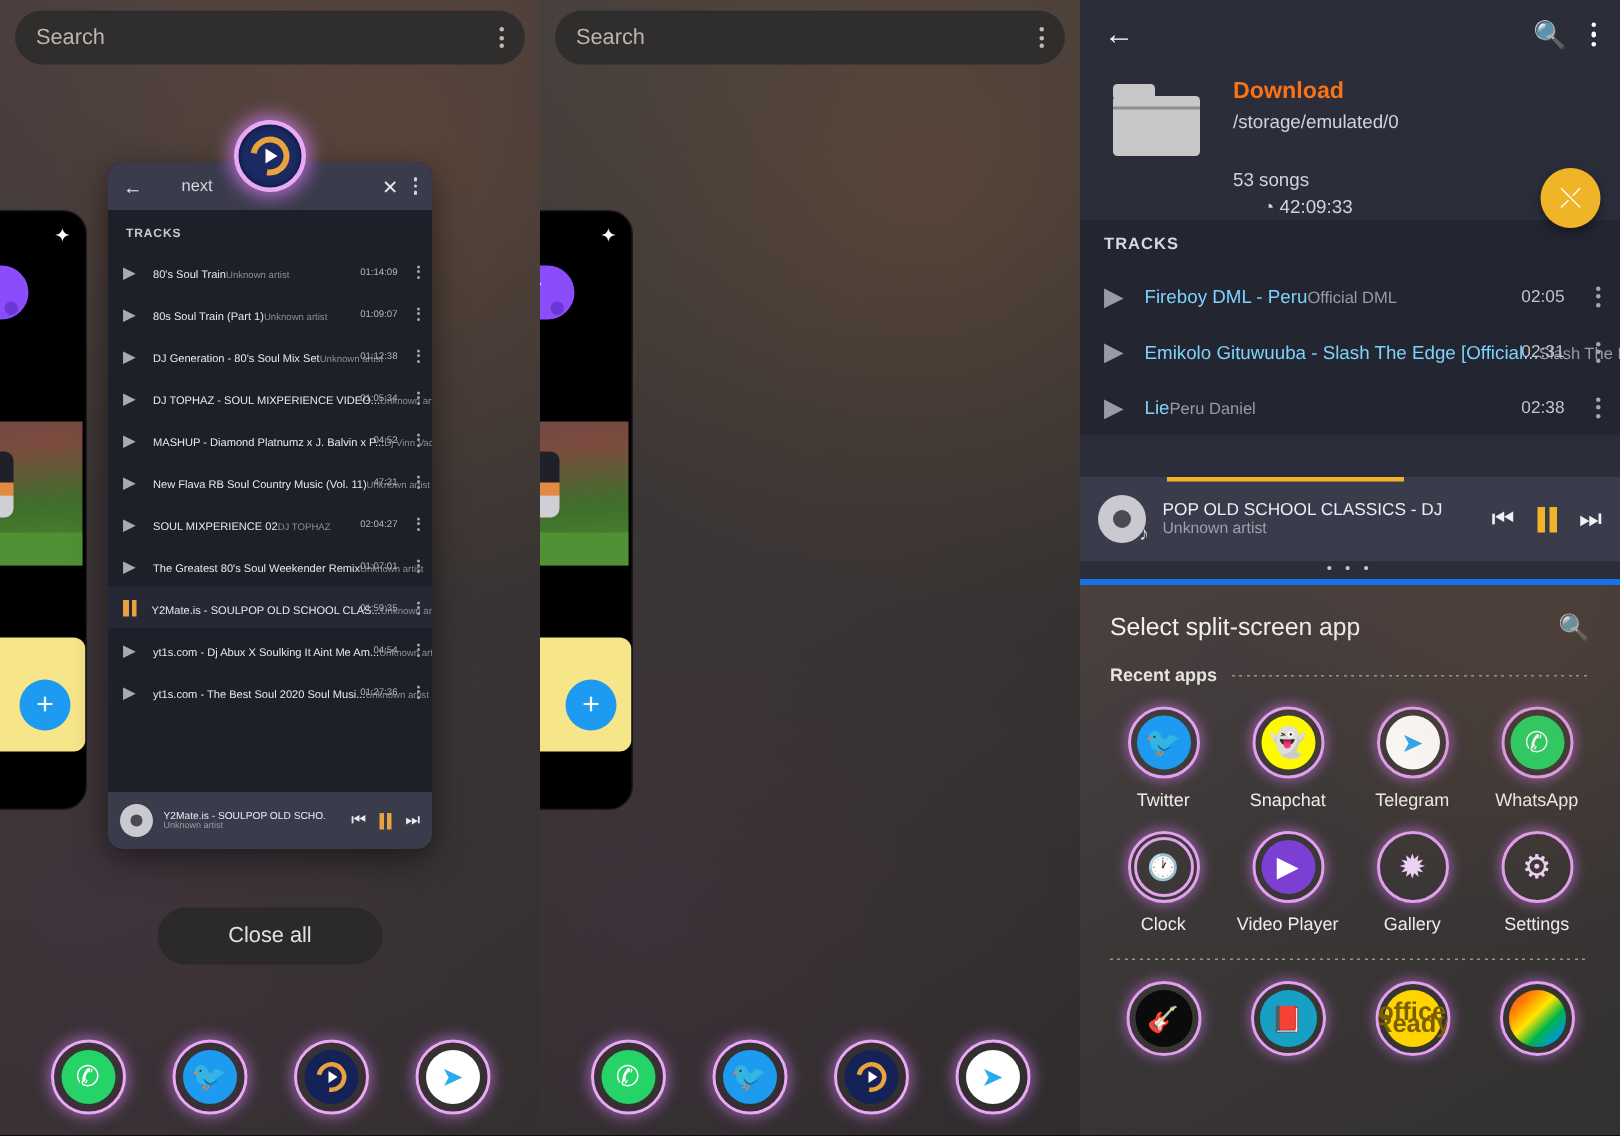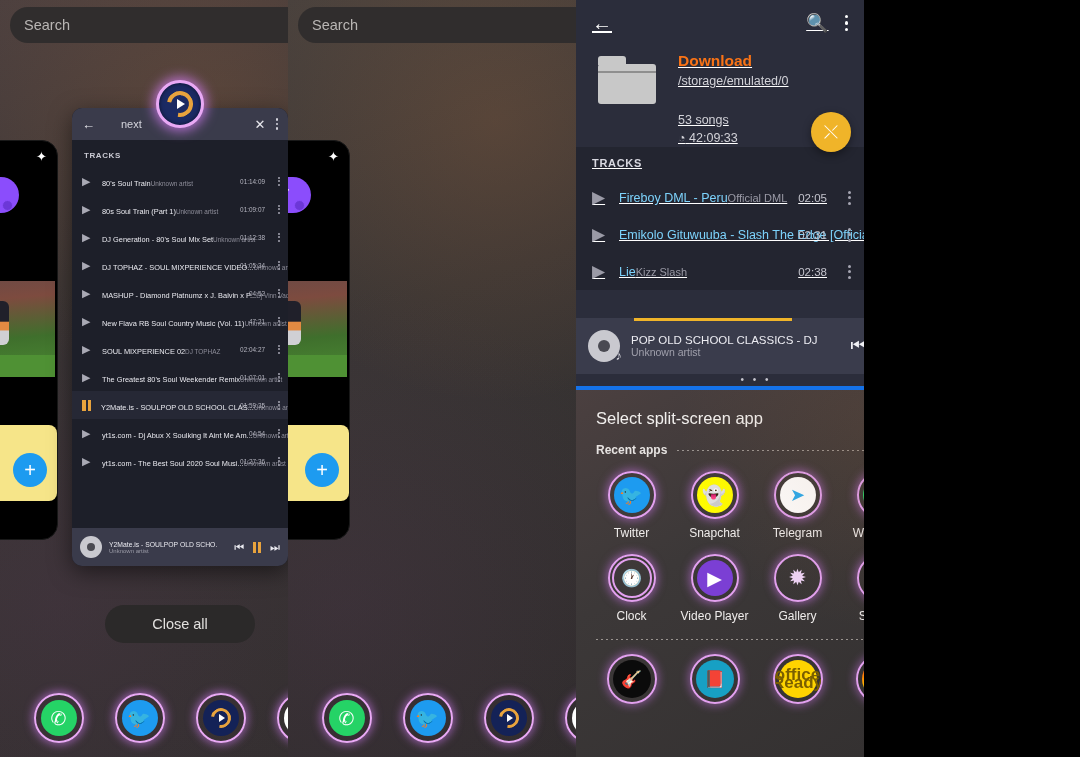--- a/index.html
+++ b/index.html
@@ -1,19 +1,19 @@
 <!DOCTYPE html>
 <html><head>
 <meta charset="utf-8">
 <style>
   * { margin:0; padding:0; box-sizing:border-box; }
   html,body { width:1080px; height:757px; overflow:hidden; background:#000; }
   body { font-family:"Liberation Sans", sans-serif; color:#fff; }
 
-  .screen { position:relative; width:864px; height:757px; display:flex;text-decoration:underline; }
+  .screen { position:relative; width:1080px; height:757px; display:flex; }
 
   
   .panel { position:relative; width:360px; height:757px; overflow:hidden;
            background:linear-gradient(160deg,#4a3f3f 0%,#3b3636 35%,#332f2f 100%); }
   .panel.p2 { background:linear-gradient(160deg,#46403d 0%,#393534 40%,#2f2c2c 100%); }
   .panel-glow { position:absolute; inset:0;
       background:radial-gradient(circle at 72% 16%, rgba(180,110,60,.22), transparent 42%),
                  radial-gradient(circle at 20% 80%, rgba(120,60,120,.12), transparent 50%); }
 
   
@@ -142,21 +142,21 @@
   .r-head { display:flex; padding:4px 16px 0 22px; gap:22px; }
   .folder { width:58px; height:48px; position:relative; flex:none; margin-top:6px; }
   .folder .tab { position:absolute; left:0; top:0; width:28px; height:9px;
      background:#c8c8c8; border-radius:3px 3px 0 0; }
   .folder .body { position:absolute; left:0; top:8px; width:58px; height:40px;
      background:#c8c8c8; border-radius:3px; }
   .folder .line { position:absolute; left:0; top:15px; width:58px; height:2px; background:#8f8f8f; }
   .r-meta .ttl { font-size:15.5px; font-weight:bold; color:#f97316; line-height:22px; }
   .r-meta .p { font-size:12.5px; color:#d2d2d8; line-height:18px; }
   .r-meta .s { font-size:12.5px; color:#d2d2d8; line-height:18px;margin-top:21px; }
-  .r-meta .dur { font-size:12.5px; color:#d2d2d8; line-height:18px; }
+  .r-meta .dur { font-size:12.5px; color:#d2d2d8; line-height:18px;margin-left:20px; }
 
   .shuffle-fab { position:absolute; right:13px; top:112px; width:40px; height:40px;
      border-radius:50%; background:#f0b429; display:flex; align-items:center;
      justify-content:center; font-size:18px; color:#fff;
      box-shadow:0 3px 8px rgba(0,0,0,.4); }
 
   .r-tracks-hd { background:#232530; font-size:11px; font-weight:bold;
      letter-spacing:.7px; color:#d8d8e0; padding:10px 16px; }
   .r-list { background:#232530; }
   .rtrk { display:flex; align-items:center; padding:8px 13px 8px 16px; gap:13px; }
@@ -538,21 +538,21 @@
             <span class="meta"><span class="t">Emikolo Gituwuuba - Slash The Edge [Official...</span><span class="a">Slash The Edge</span></span>
             <span class="d">02:31</span>
             <span class="kb">
               <i></i>
               <i></i>
               <i></i>
             </span>
           </div>
           <div class="rtrk">
             <span class="pl">▶</span>
-            <span class="meta"><span class="t">Lie</span><span class="a">Kizz Slash</span></span>
+            <span class="meta"><span class="t">Lie</span><span class="a">Peru Daniel</span></span>
             <span class="d">02:38</span>
             <span class="kb">
               <i></i>
               <i></i>
               <i></i>
             </span>
           </div>
         </div>
 
       <div class="r-player">

